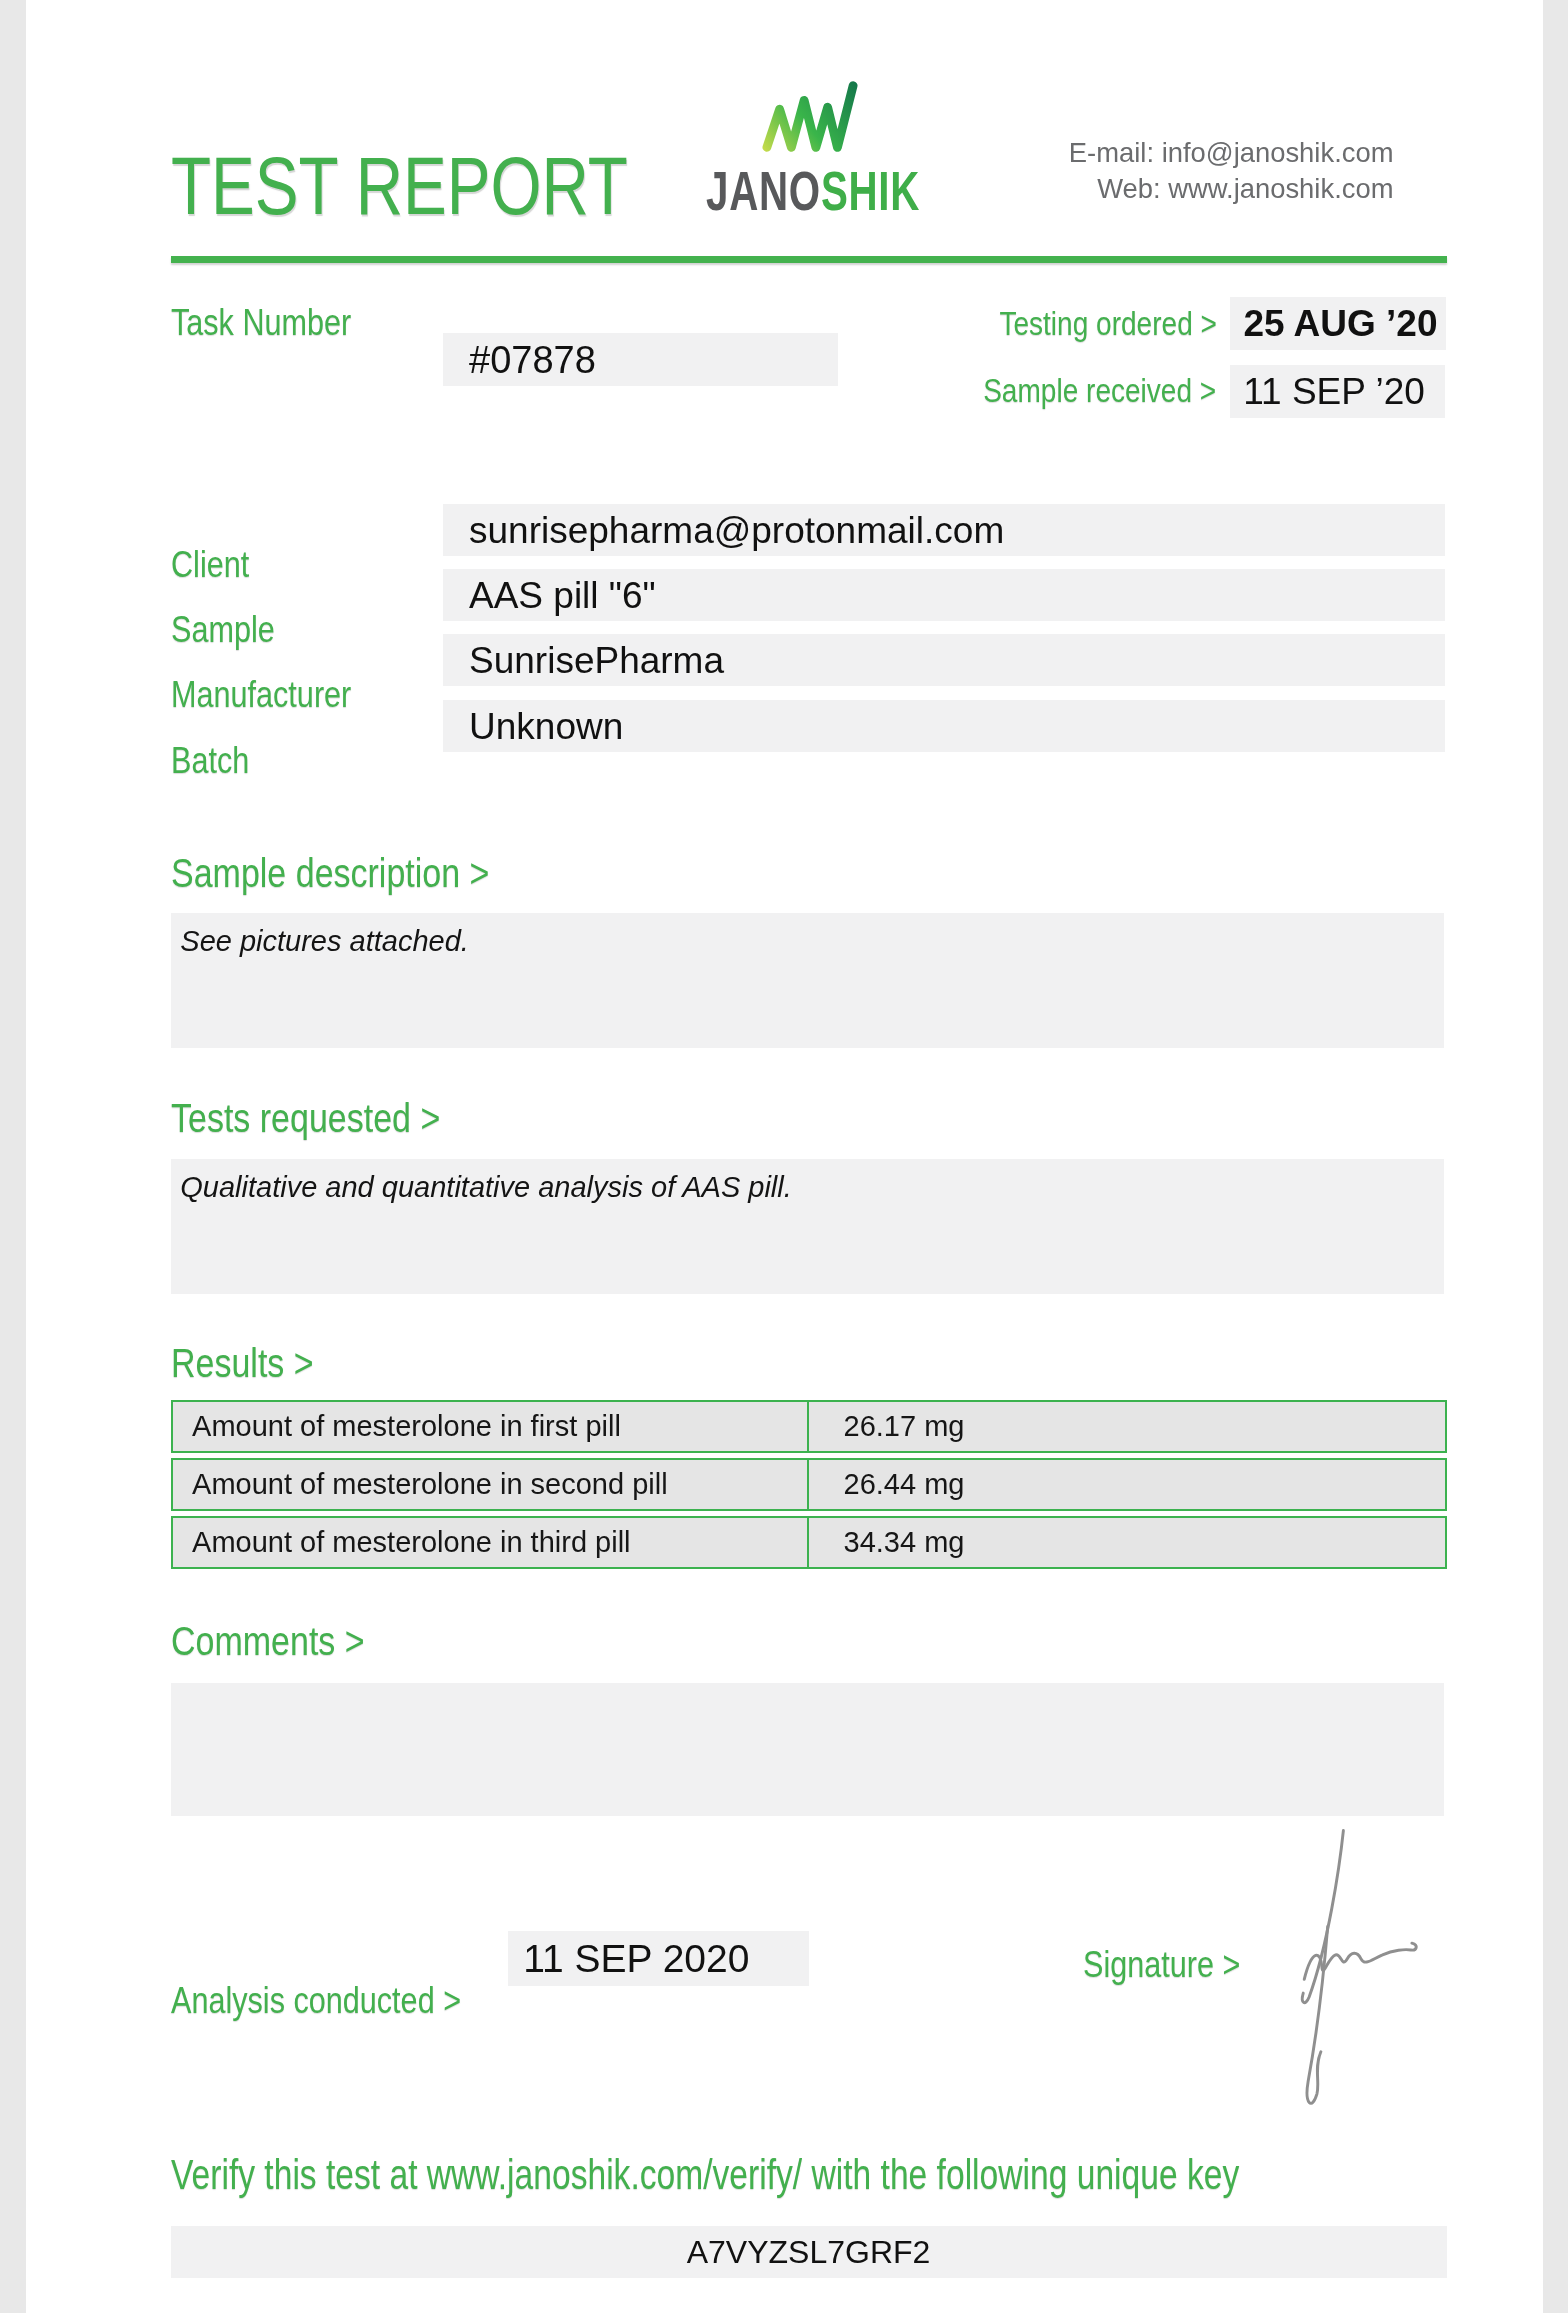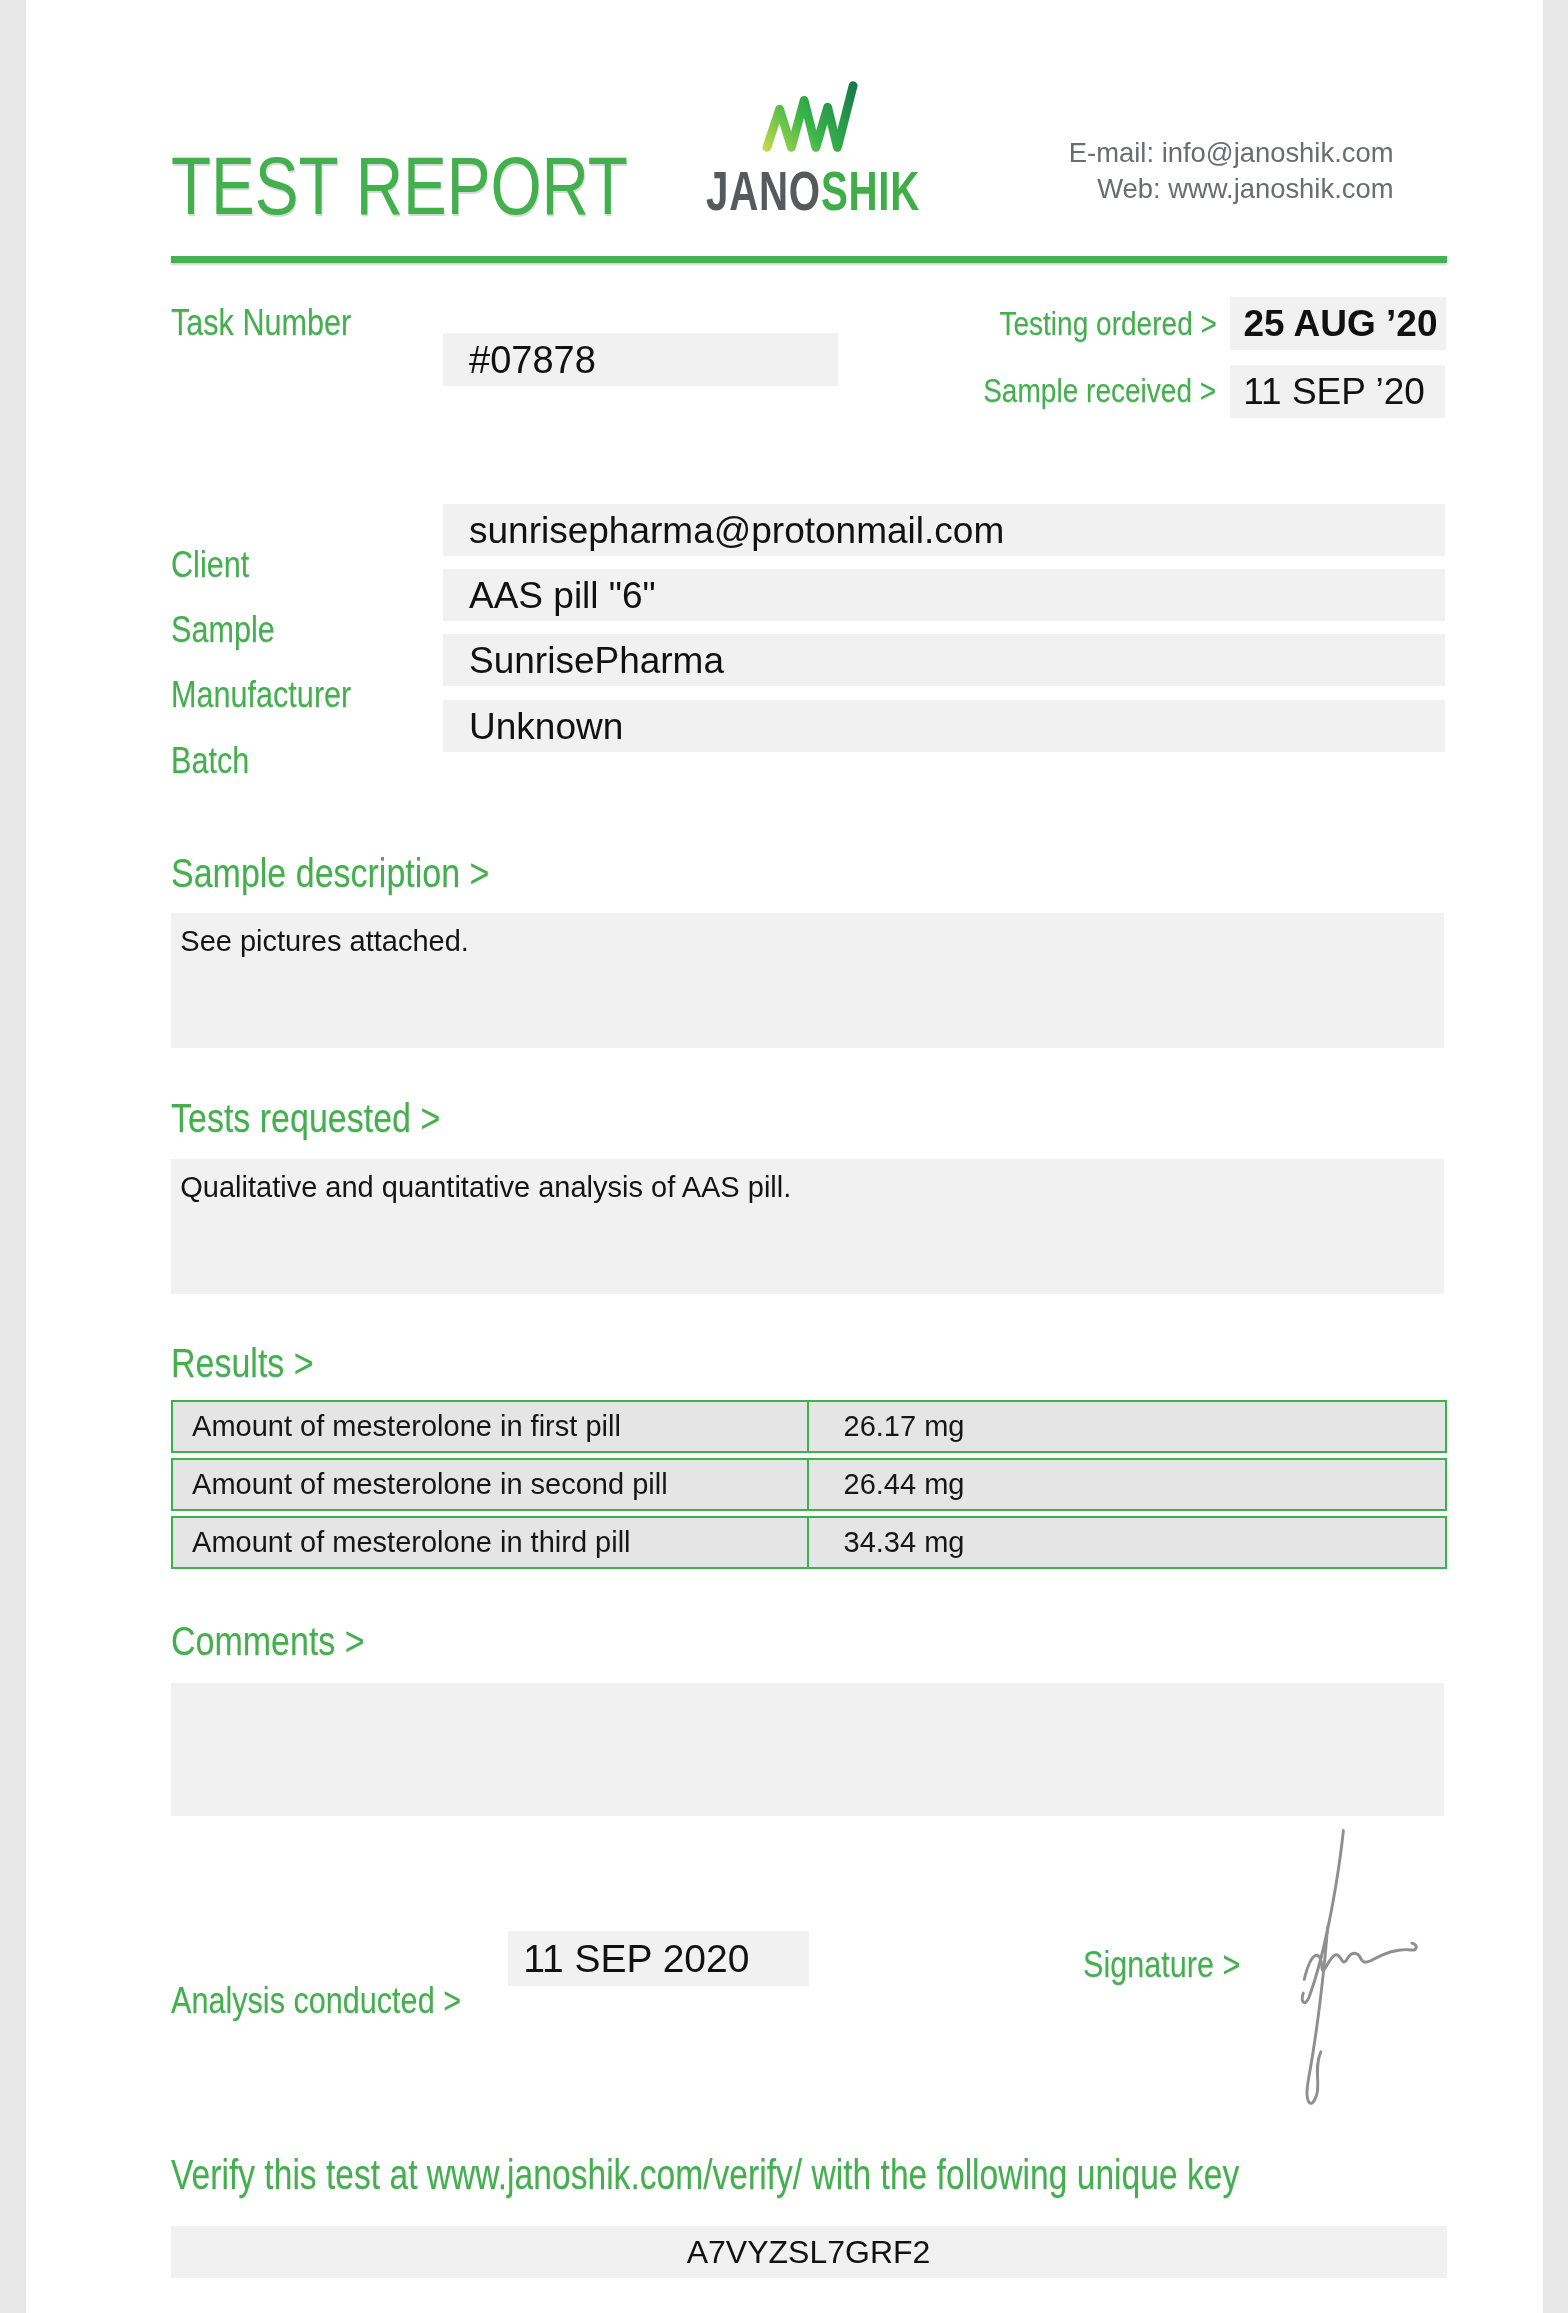--- a/index.html
+++ b/index.html
@@ -60,20 +60,21 @@
 
   .info-label { left:145px;margin-top:32px; }
   .info-box   { left:417px; width:976px; height:52px; line-height:53px; padding-left:26.5px; font-size:37px; }
 
   
   .heading { font-size:40px; line-height:1.1; color:#43b04e; text-shadow:0 1px 1px rgba(70,70,70,.2); white-space:nowrap; }
   .content-box {
     left:145px; width:1264px; background:#f1f1f2;
     font-size:29px; line-height:37px; color:#141414;
     padding:9.8px 0 0 9.8px;
+    font-style:italic;
   }
 
   
   .res-table { left:145px; top:1400px; width:1276px; }
   .res-row {
     display:flex; height:53px; border:2.9px solid #3cb24f;
     margin-bottom:5px; background:#e5e5e5; box-sizing:border-box;
   }
   .res-cell-name {
     width:636px; border-right:2.9px solid #3cb24f; box-sizing:border-box;

